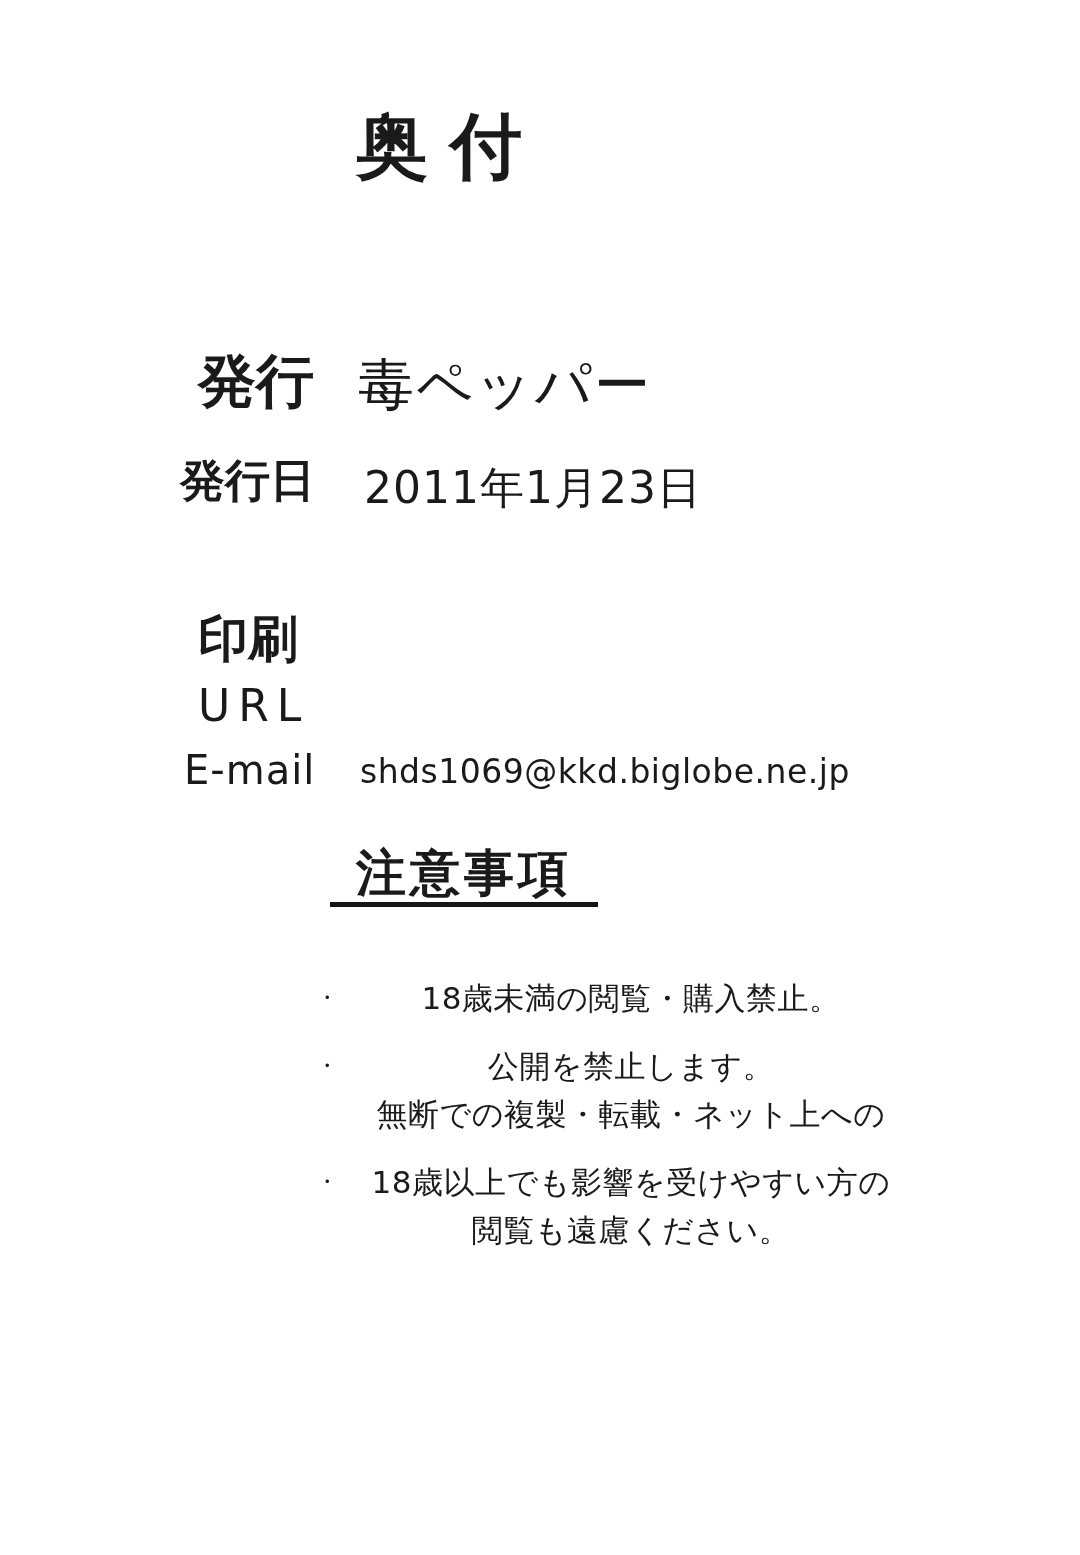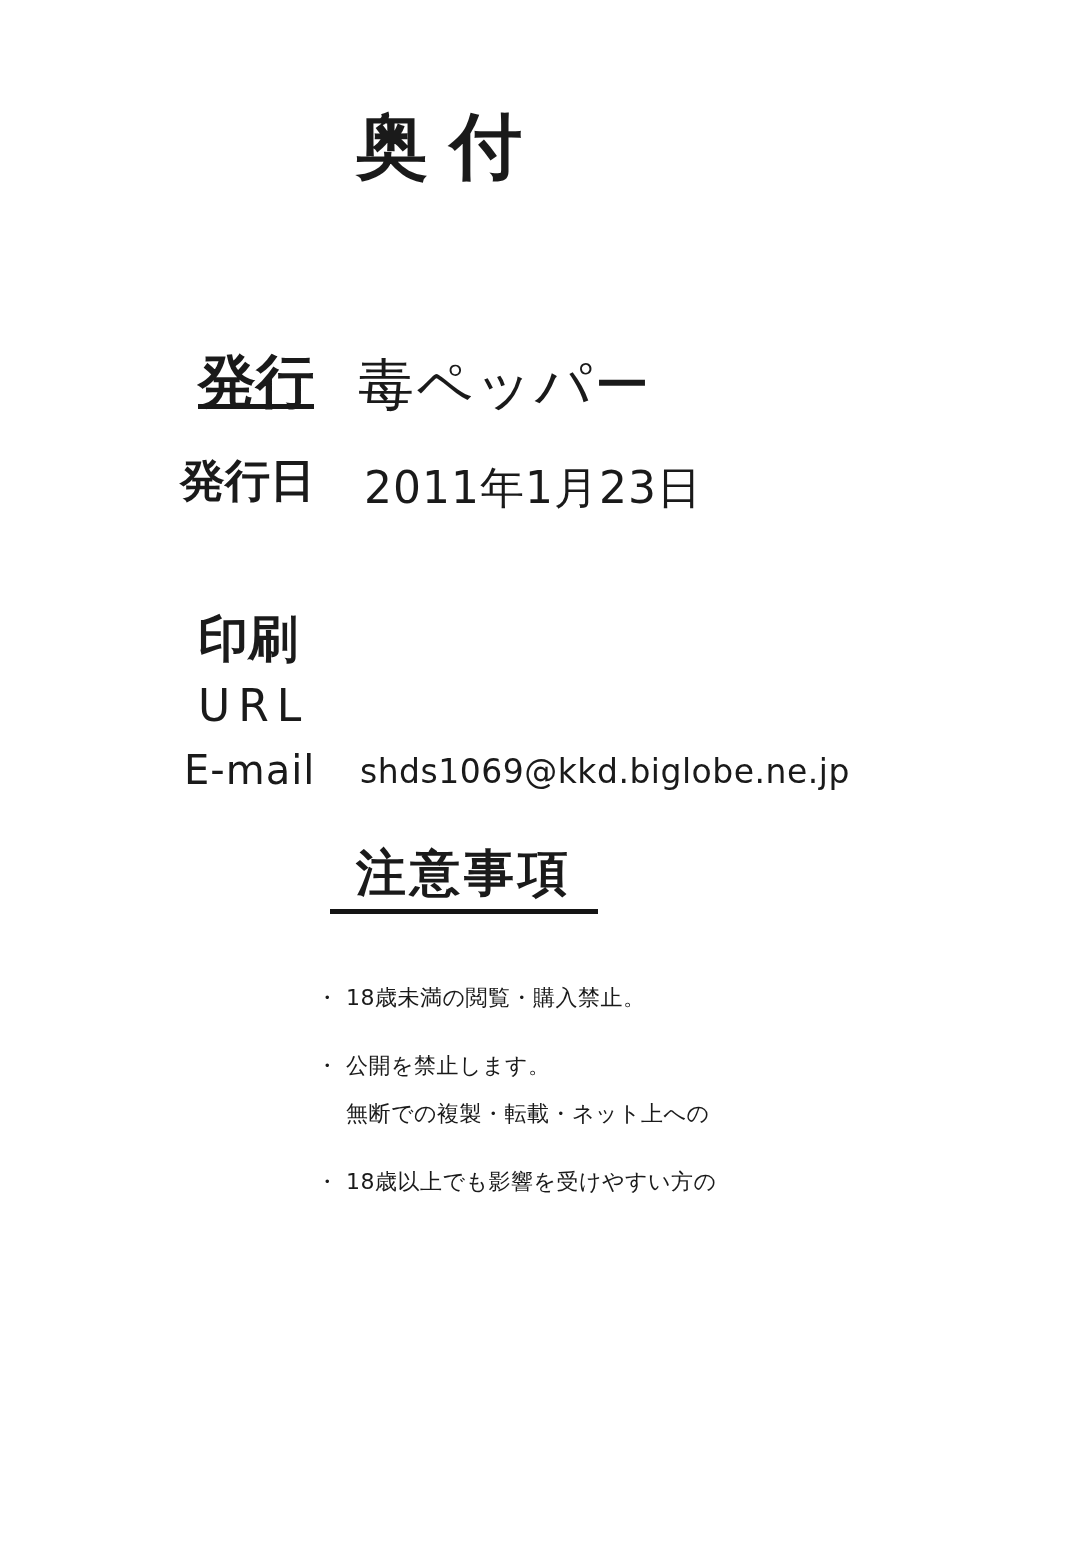--- a/index.html
+++ b/index.html
@@ -23,42 +23,42 @@
   .abs { position: absolute; white-space: nowrap; }
 
   .title {
     left: 356px; top: 110px;
     font-size: 72px;
     font-weight: 600;
     letter-spacing: 22px;
     line-height: 1;
   }
 
-  .lbl-publisher { left: 198px; top: 350px; font-size: 58px; font-weight: 600; line-height: 1.1; text-decoration: underline; }
+  .lbl-publisher { left: 198px; top: 350px; font-size: 58px; font-weight: 600; line-height: 1.1; }
   .val-publisher { left: 358px; top: 354px; font-size: 56px; letter-spacing: 2px; line-height: 1.1; }
 
   .lbl-date { left: 180px; top: 456px; font-size: 45px; font-weight: 600; line-height: 1.1; }
   .val-date { left: 364px; top: 464px; font-size: 44px; letter-spacing: 1px; line-height: 1.1; }
 
   .lbl-printer { left: 198px; top: 612px; font-size: 50px; font-weight: 700; line-height: 1.1; }
   .val-printer { left: 346px; top: 614px; font-size: 44px; letter-spacing: 1px; line-height: 1.1; }
 
   .lbl-url { left: 186px; top: 682px; font-size: 44px; font-weight: 500; letter-spacing: 8px; line-height: 1.1; margin-left: 12px; }
   .val-url { left: 358px; top: 694px; font-size: 33px; letter-spacing: 0.5px; line-height: 1.1; }
 
   .lbl-email { left: 184px; top: 748px; font-size: 40px; font-weight: 500; letter-spacing: 1px; line-height: 1.1; }
   .val-email { left: 360px; top: 754px; font-size: 33px; letter-spacing: 0.5px; line-height: 1.1; }
 
   .notice-heading {
     left: 330px; top: 846px;
     font-size: 50px;
     font-weight: 600;
     letter-spacing: 4px;
     line-height: 1.1;
-    padding: 0 26px 8px 26px;
+    padding: 0 26px 1px 26px;
     border-bottom: 5px solid #151515;
   }
 
   .notice-list {
     position: absolute;
     left: 316px; top: 974px;
     width: 600px;
   }
   .notice-item {
     display: flex;
@@ -67,24 +67,25 @@
     margin-bottom: 20px;
   }
   .notice-bullet {
     flex: 0 0 auto;
     width: 22px;
     font-size: 22px;
     line-height: 48px;
   }
   .notice-lines { flex: 1 1 auto; }
   .notice-line {
-    font-size: 22px;
+    font-size: 31px;
     line-height: 48px;
     letter-spacing: 0.5px;
     white-space: nowrap;
+    text-align: center;
   }
 
   .page-number {
     left: 519px; top: 1450px;
     font-size: 27px;
     letter-spacing: 2px;
     color: #1f1f1f;
     font-family: "Liberation Sans", sans-serif;
     text-align: right;
   }
@@ -125,20 +126,21 @@
       <div class="notice-lines">
         <div class="hand notice-line">公開を禁止します。</div>
         <div class="hand notice-line">無断での複製・転載・ネット上への</div>
       </div>
     </div>
 
     <div class="notice-item">
       <span class="hand notice-bullet">・</span>
       <div class="notice-lines">
         <div class="hand notice-line">18歳以上でも影響を受けやすい方の</div>
+        <div class="hand notice-line">閲覧も遠慮ください。</div>
       </div>
     </div>
 
   </div>
 
   <span class="abs page-number">26</span>
 
 </div>
 
 </body></html>

